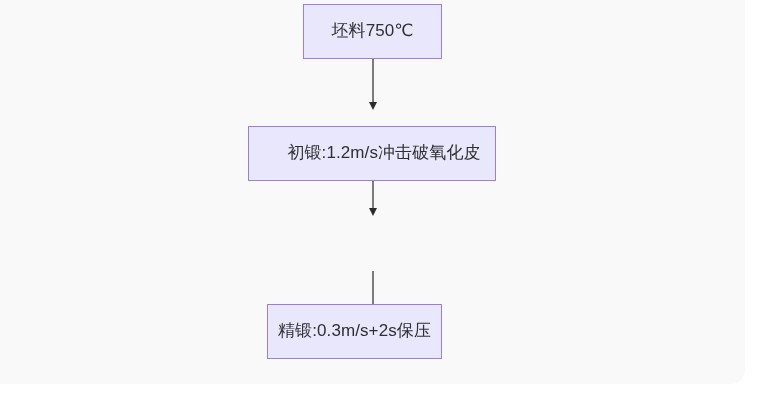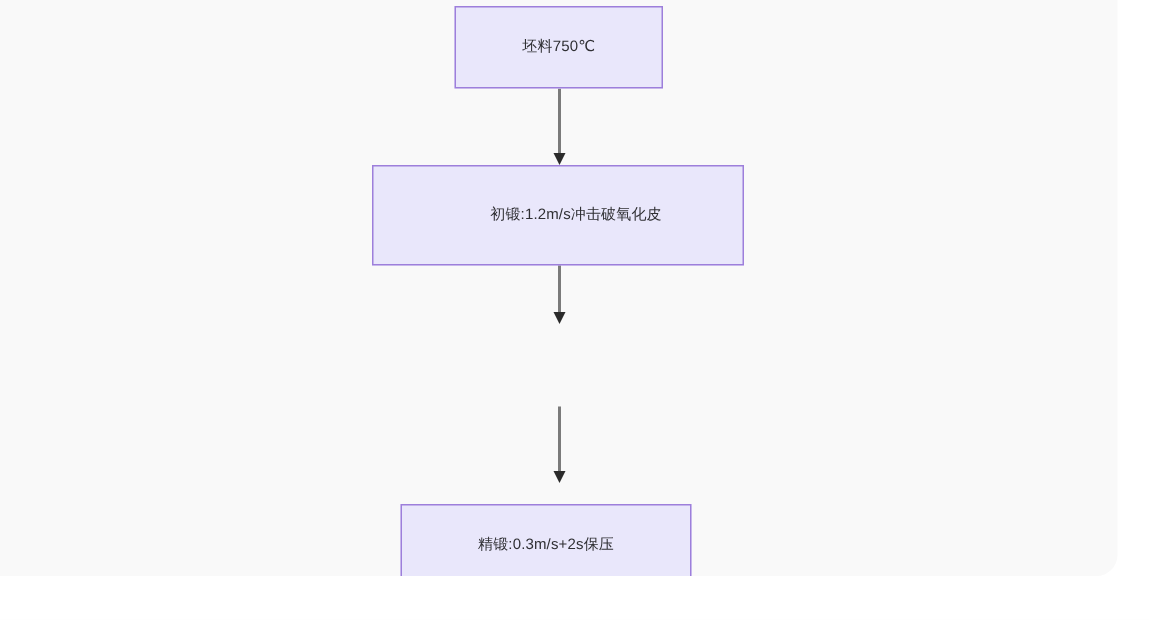--- a/index.html
+++ b/index.html
@@ -35,21 +35,21 @@
 
   .node {
     position: absolute;
     box-sizing: border-box;
     background: #e9e7fb;
     border: 1.4px solid #9d7fdb;
     display: flex;
     align-items: center;
     justify-content: center;
     color: #2f2f33;
-    font-size: 10px;
+    font-size: 17px;
     line-height: 1.2;
     letter-spacing: 0.1px;
     white-space: nowrap;
   }
 
   .node-label {
     display: block;
   }
 
   .edge {
@@ -90,23 +90,23 @@
 
     <div class="edge" style="left: 372px; top: 271px; height: 51px;">
       <div class="edge-line" style="height: 44px; background: rgb(123, 123, 123);"></div>
       <div class="edge-head" style="top: 43px; border-top-color: rgb(43, 43, 43);"></div>
     </div>
 
     <div class="node" style="left: 303px; top: 4px; width: 139px; height: 55px; background: rgb(233, 231, 251); border-color: rgb(157, 127, 219); color: rgb(47, 47, 51);">
       <span class="node-label">坯料750℃</span>
     </div>
 
-    <div class="node" style="left: 248px; top: 110px; width: 248px; height: 67px; background: rgb(233, 231, 251); border-color: rgb(157, 127, 219); color: rgb(47, 47, 51); padding-left: 24px;">
+    <div class="node" style="left: 248px; top: 126px; width: 248px; height: 55px; background: rgb(233, 231, 251); border-color: rgb(157, 127, 219); color: rgb(47, 47, 51); padding-left: 24px;">
       <span class="node-label">初锻:1.2m/s冲击破氧化皮</span>
     </div>
 
 
-    <div class="node" style="left: 267px; top: 304px; width: 194px; height: 55px; background: rgb(233, 231, 251); border-color: rgb(157, 127, 219); color: rgb(47, 47, 51); margin-top: 32px;">
+    <div class="node" style="left: 267px; top: 304px; width: 175px; height: 55px; background: rgb(233, 231, 251); border-color: rgb(157, 127, 219); color: rgb(47, 47, 51);">
       <span class="node-label">精锻:0.3m/s+2s保压</span>
     </div>
 
   </div>
 </div>
 
 </body></html>

